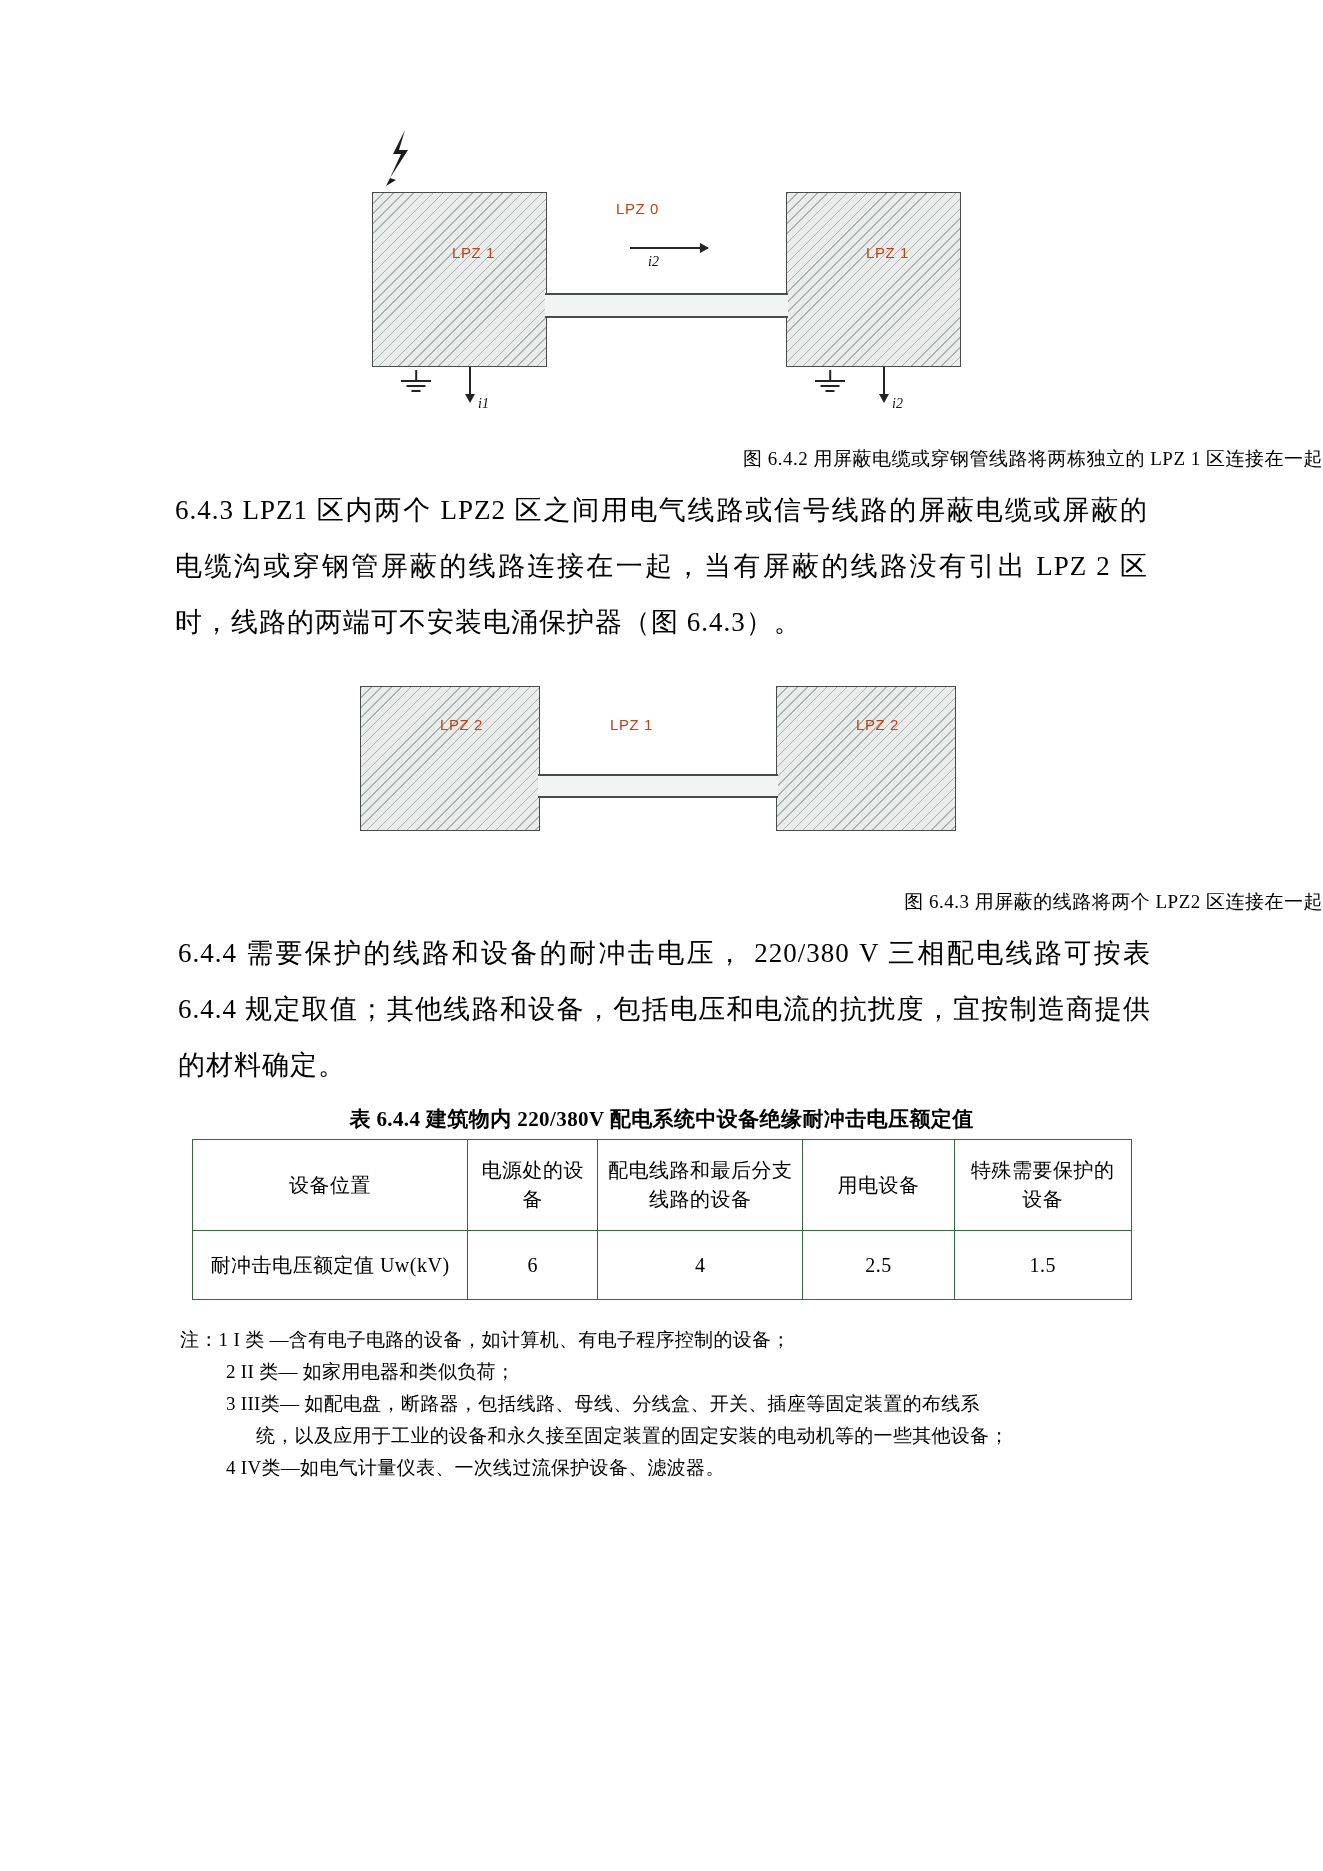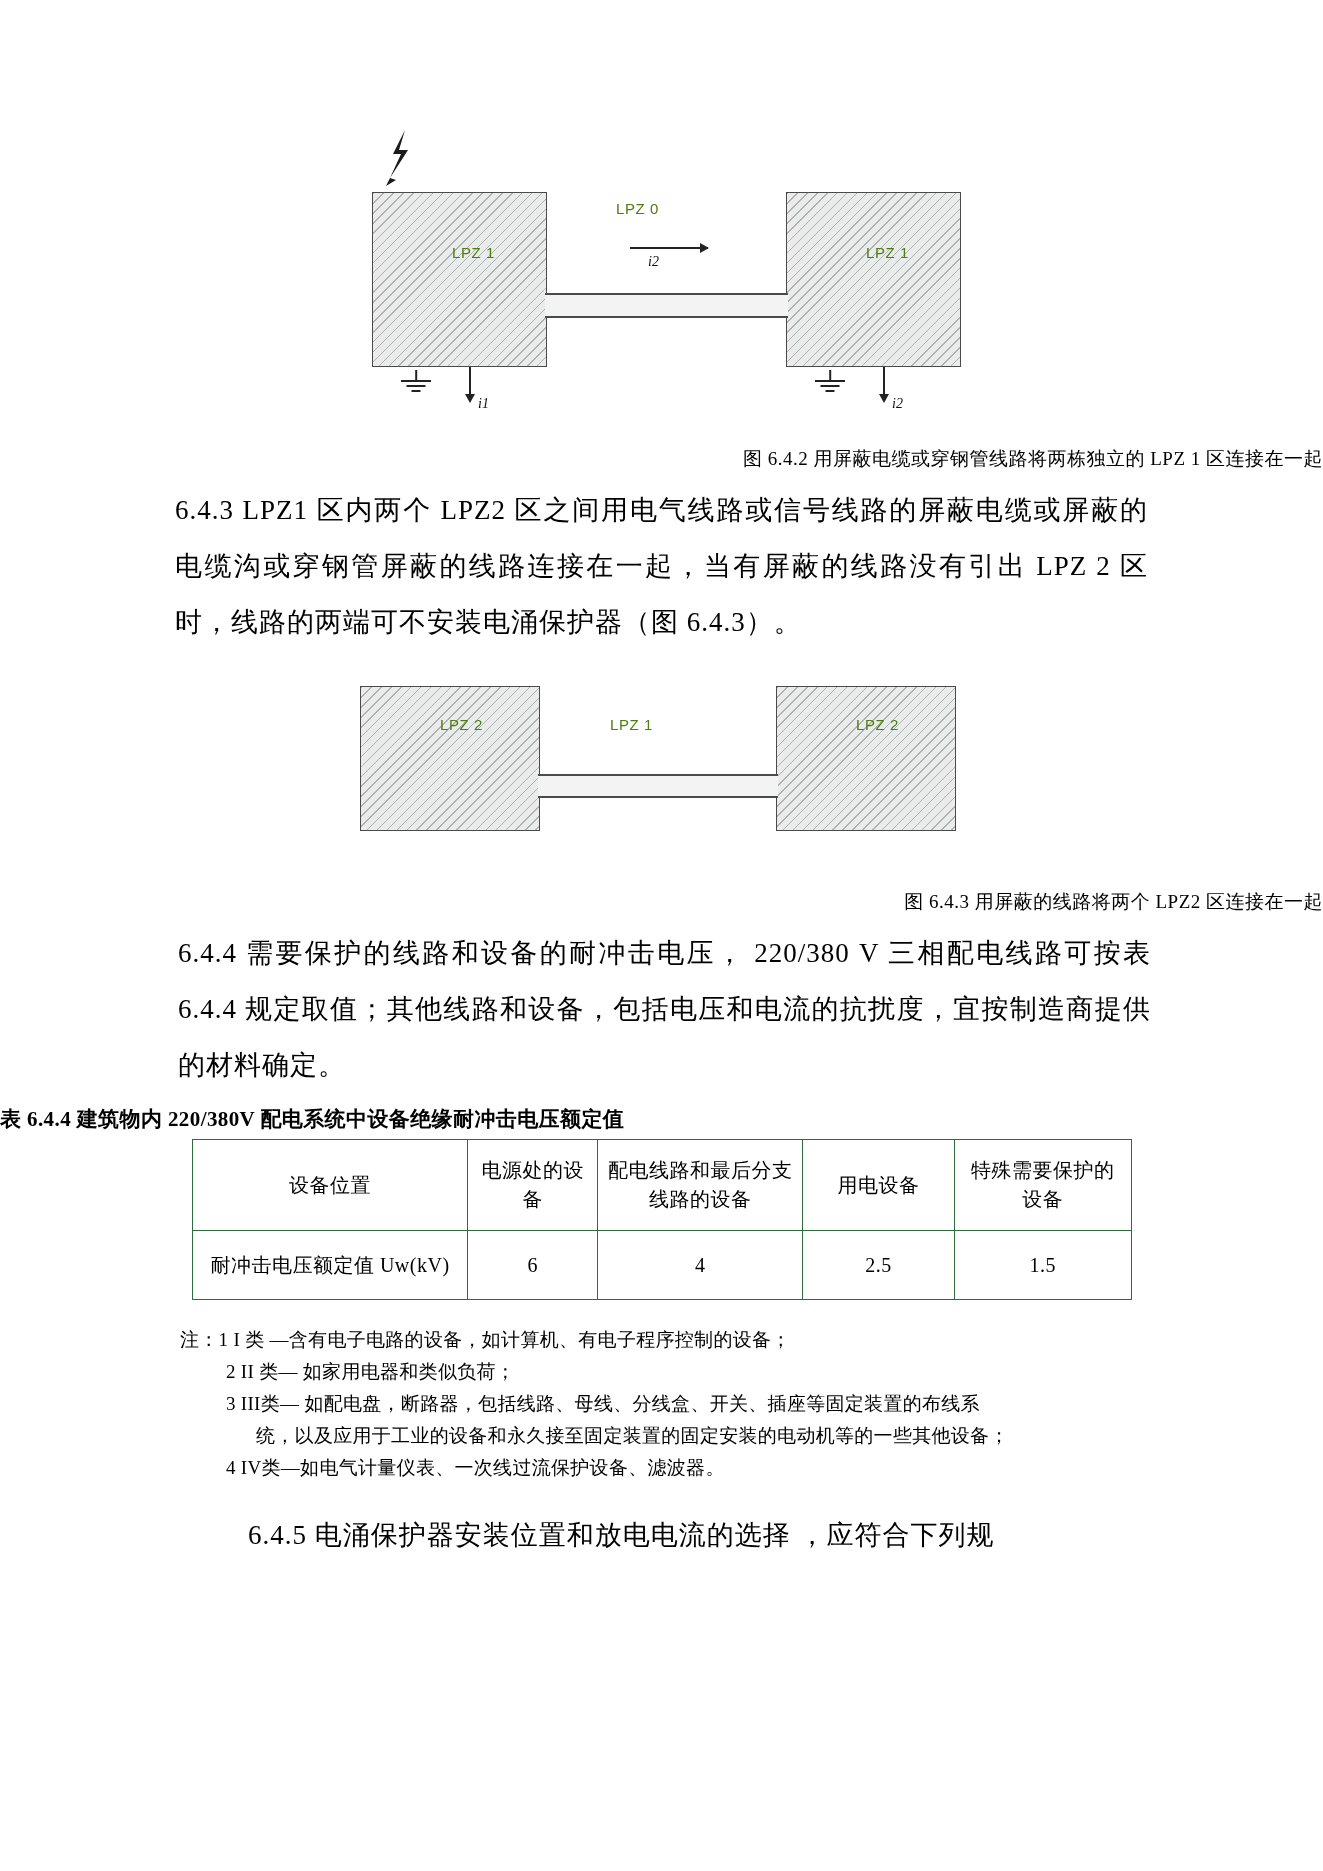--- a/index.html
+++ b/index.html
@@ -39,21 +39,21 @@
         rgba(0,0,0,0) 1px,
         rgba(0,0,0,0) 7px);
     border: 1.6px solid #4a4a4a;
     box-sizing: border-box;
   }
   .blk-label {
     position: absolute;
     font-family: "Liberation Sans", sans-serif;
     font-size: 15px;
     letter-spacing: 0.6px;
-    color: #4d7c0f;
+    color: #c2410c;
   }
 
   
   #f1-left  { position: absolute; left: 372px; top: 62px;  width: 175px; height: 175px; }
   #f1-right { position: absolute; left: 786px; top: 62px;  width: 175px; height: 175px; }
   #f1-duct-top  { position: absolute; left: 545px; top: 163px; width: 243px; height: 2px; background: #4a4a4a; }
   #f1-duct-bot  { position: absolute; left: 545px; top: 186px; width: 243px; height: 2px; background: #4a4a4a; }
   #f1-duct-fill { position: absolute; left: 545px; top: 165px; width: 243px; height: 21px; background: #f2f4f3; }
 
   .arrow-h {
@@ -144,20 +144,21 @@
     margin-top: 18px;
   }
   #f2-left  { position: absolute; left: 360px; top: 18px;  width: 180px; height: 145px; }
   #f2-right { position: absolute; left: 776px; top: 18px;  width: 180px; height: 145px; }
   #f2-duct-top  { position: absolute; left: 538px; top: 106px; width: 240px; height: 2px; background: #4a4a4a; }
   #f2-duct-bot  { position: absolute; left: 538px; top: 128px; width: 240px; height: 2px; background: #4a4a4a; }
   #f2-duct-fill { position: absolute; left: 538px; top: 108px; width: 240px; height: 20px; background: #f2f4f3; }
 
   
   .table-title {
+    text-align: center;
     font-size: 21px;
     font-weight: bold;
     letter-spacing: 0.4px;
     margin: 12px 0 6px 0;
     font-family: "Liberation Serif", serif;
   }
   table.spec {
     border-collapse: collapse;
     margin: 0 auto;
     width: 940px;
@@ -288,15 +289,14 @@
     </table>
 
   <div class="notes">
     <span class="nrow">注：1 I 类 —含有电子电路的设备，如计算机、有电子程序控制的设备；</span>
     <span class="nrow nind">2 II 类— 如家用电器和类似负荷；</span>
     <span class="nrow nind">3 III类— 如配电盘，断路器，包括线路、母线、分线盒、开关、插座等固定装置的布线系</span>
     <span class="nrow" style="padding-left:76px;">统，以及应用于工业的设备和永久接至固定装置的固定安装的电动机等的一些其他设备；</span>
     <span class="nrow nind">4 IV类—如电气计量仪表、一次线过流保护设备、滤波器。</span>
   </div>
 
-  <p class="last-para">6.4.5   电涌保护器安装位置和放电电流的选择 ，应符合下列规</p>
 
 </div>
 
 </body></html>

